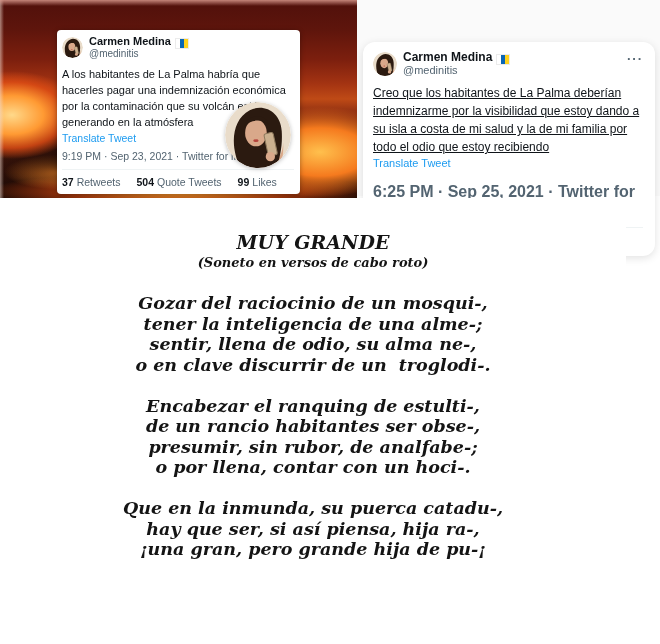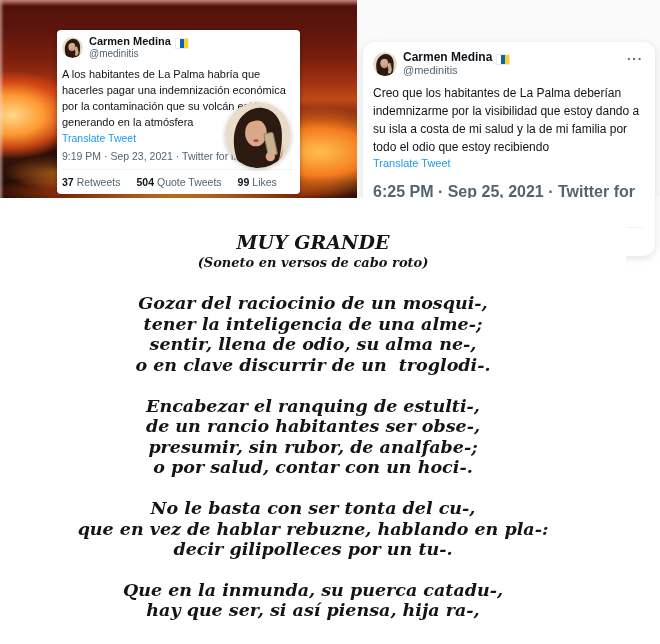--- a/index.html
+++ b/index.html
@@ -58,21 +58,21 @@
   .flag i{flex:1;}
   .flag .f1{background:#ffffff;}
   .flag .f2{background:#0a66b5;}
   .flag .f3{background:#ffd21c;}
   .more{
     position:absolute;right:0;top:2px;color:#536471;font-size:13px;font-weight:bold;
     letter-spacing:1px;line-height:1;cursor:pointer;
   }
   .tweet-text{margin:0;color:#0f1419;}
   .t1{font-size:11px;line-height:16px;margin:5px 0 2px;width:237px;}
-  .t2{font-size:12px;line-height:18px;margin:6px 0 1px;width:272px;}
+  .t2{font-size:12px;line-height:18px;margin:6px 0 1px;width:272px;text-decoration:underline;}
   .translate{display:block;color:#1d9bf0;text-decoration:none;cursor:pointer;}
   .card1 .translate{font-size:10.5px;margin:1px 0 0;}
   .card2 .translate{font-size:11px;margin:1px 0 0;}
   .timestamp{color:#536471;}
   .card1 .timestamp{font-size:10.5px;margin-top:6px;}
   .card2 .timestamp{font-size:16px;margin-top:14px;font-weight:bold;}
   .stats{display:flex;gap:16px;border-top:1px solid #eff3f4;color:#536471;}
   .card1 .stats{font-size:10.5px;margin-top:7px;padding-top:6px;}
   .card2 .stats{font-size:11px;margin-top:8px;padding-top:8px;}
   .stat{white-space:nowrap;cursor:pointer;}
@@ -189,28 +189,24 @@
       <div class="poem-line">Gozar del raciocinio de un mosqui-,</div>
       <div class="poem-line">tener la inteligencia de una alme-;</div>
       <div class="poem-line">sentir, llena de odio, su alma ne-,</div>
       <div class="poem-line">o en clave discurrir de un  troglodi-.</div>
     </div>
 
     <div class="stanza">
       <div class="poem-line">Encabezar el ranquing de estulti-,</div>
       <div class="poem-line">de un rancio habitantes ser obse-,</div>
       <div class="poem-line">presumir, sin rubor, de analfabe-;</div>
-      <div class="poem-line">o por salud, contar con un hoci-.</div>
+      <div class="poem-line">o por llena, contar con un hoci-.</div>
     </div>
 
-    <div class="stanza">
-      <div class="poem-line">No le basta con ser tonta del cu-,</div>
-      <div class="poem-line">que en vez de hablar rebuzne, hablando en pla-:</div>
-      <div class="poem-line">decir gilipolleces por un tu-.</div>
-    </div>
 
     <div class="stanza">
       <div class="poem-line">Que en la inmunda, su puerca catadu-,</div>
       <div class="poem-line">hay que ser, si así piensa, hija ra-,</div>
+      <div class="poem-line">¡una gran, pero grande hija de pu-¡</div>
     </div>
   </section>
 
 </div>
 
 </body></html>

